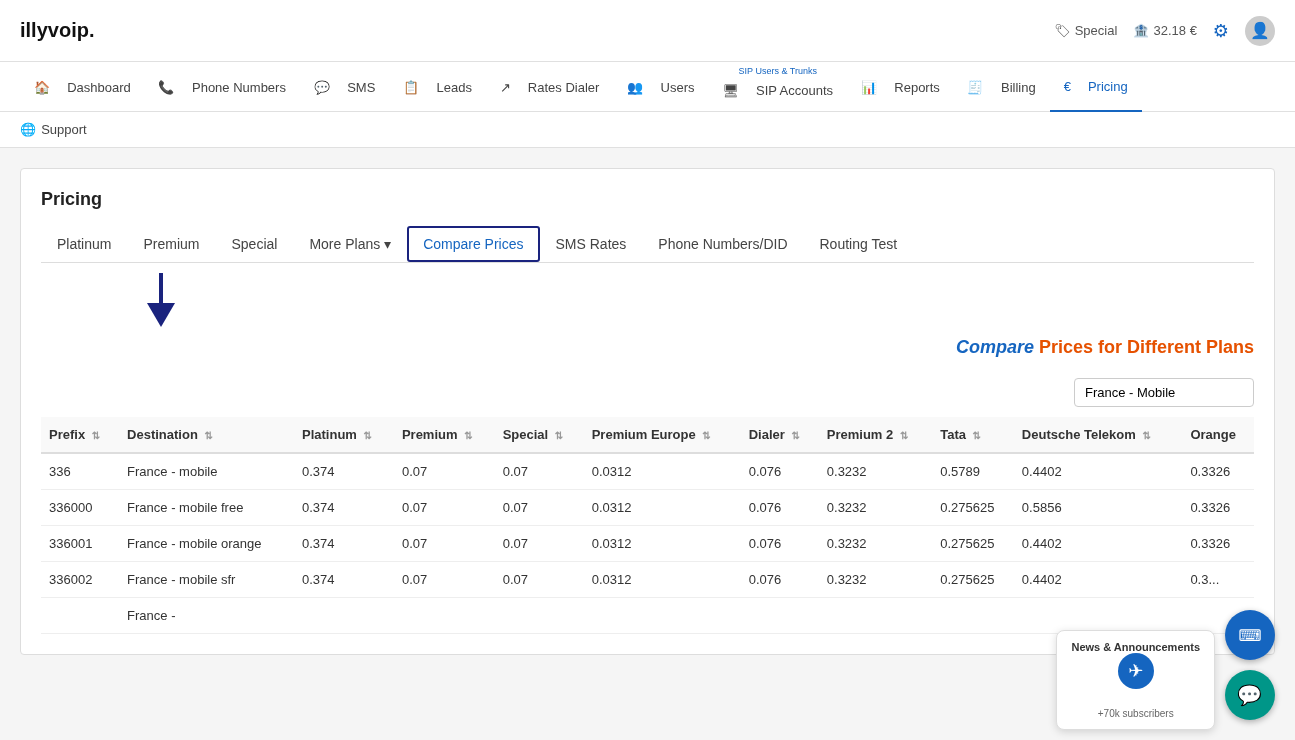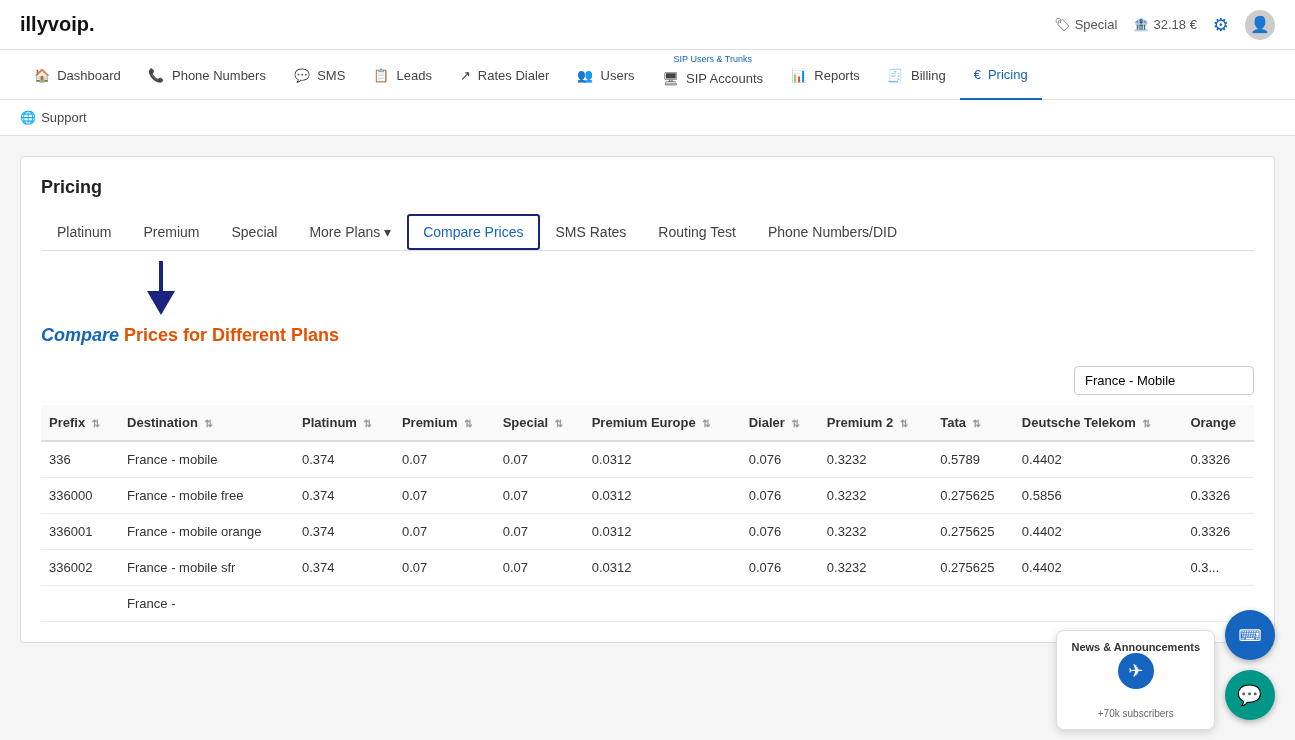--- a/index.html
+++ b/index.html
@@ -4,21 +4,21 @@
   <style>
     * { box-sizing: border-box; margin: 0; padding: 0; }
     body { font-family: Arial, sans-serif; font-size: 14px; background: #f5f5f5; color: #333; }
 
     
     .topbar {
       background: #fff;
       display: flex;
       align-items: center;
       padding: 0 20px;
-      height: 50px;
+      height: 62px;
       border-bottom: 1px solid #e0e0e0;
       justify-content: space-between;
     }
     .topbar-logo { font-size: 20px; font-weight: bold; color: #111; }
     .topbar-right { display: flex; align-items: center; gap: 16px; font-size: 13px; color: #555; }
     .topbar-right .special { display: flex; align-items: center; gap: 4px; }
     .topbar-right .balance { display: flex; align-items: center; gap: 4px; }
     .gear-icon { font-size: 18px; color: #1565C0; cursor: pointer; }
     .avatar { width: 30px; height: 30px; border-radius: 50%; background: #ccc; overflow: hidden; display: flex; align-items: center; justify-content: center; font-size: 16px; }
 
@@ -28,21 +28,21 @@
       display: flex;
       align-items: center;
       padding: 0 20px;
       height: 50px;
       border-bottom: 1px solid #e0e0e0;
       flex-wrap: wrap;
     }
     .nav-item {
       display: flex;
       align-items: center;
-      gap: 7px;
+      gap: 17px;
       padding: 0 14px;
       height: 50px;
       cursor: pointer;
       font-size: 13px;
       color: #444;
       text-decoration: none;
       position: relative;
       white-space: nowrap;
     }
     .nav-item.active { color: #1565C0; border-bottom: 2px solid #1565C0; }
@@ -107,21 +107,21 @@
       border-bottom: 24px solid #1a237e;
     }
     .annotation-line {
       width: 4px;
       height: 30px;
       background: #1a237e;
     }
 
     
     .compare-heading {
-      text-align: left;
+      text-align: right;
       font-size: 18px;
       color: #e65100;
       margin-bottom: 20px;
       font-weight: bold;
     }
 
     
     .filter-bar {
       display: flex;
       justify-content: flex-end;
@@ -285,22 +285,22 @@
   <div class="pricing-card">
     <div class="pricing-title">Pricing</div>
 
     <div class="tabs">
       <button class="tab">Platinum</button>
       <button class="tab">Premium</button>
       <button class="tab">Special</button>
       <button class="tab">More Plans ▾</button>
       <button class="tab active-tab">Compare Prices</button>
       <button class="tab">SMS Rates</button>
+      <button class="tab">Phone Numbers/DID</button>
       <button class="tab">Routing Test</button>
-      <button class="tab">Phone Numbers/DID</button>
     </div>
 
     <div class="annotation-container" style="margin-top: -10px; margin-bottom: 10px; position: relative; left: -370px; align-items: center; width: 200px; margin-left: 390px;">
       <div class="annotation-line"></div>
       <div class="annotation-arrow" style="border-bottom: none; border-top: 24px solid #1a237e;"></div>
     </div>
 
     <div class="compare-heading">
       <span style="color:#1565C0; font-style:italic;">Compare </span><span style="color:#e65100;">Prices for Different Plans</span>
     </div>

